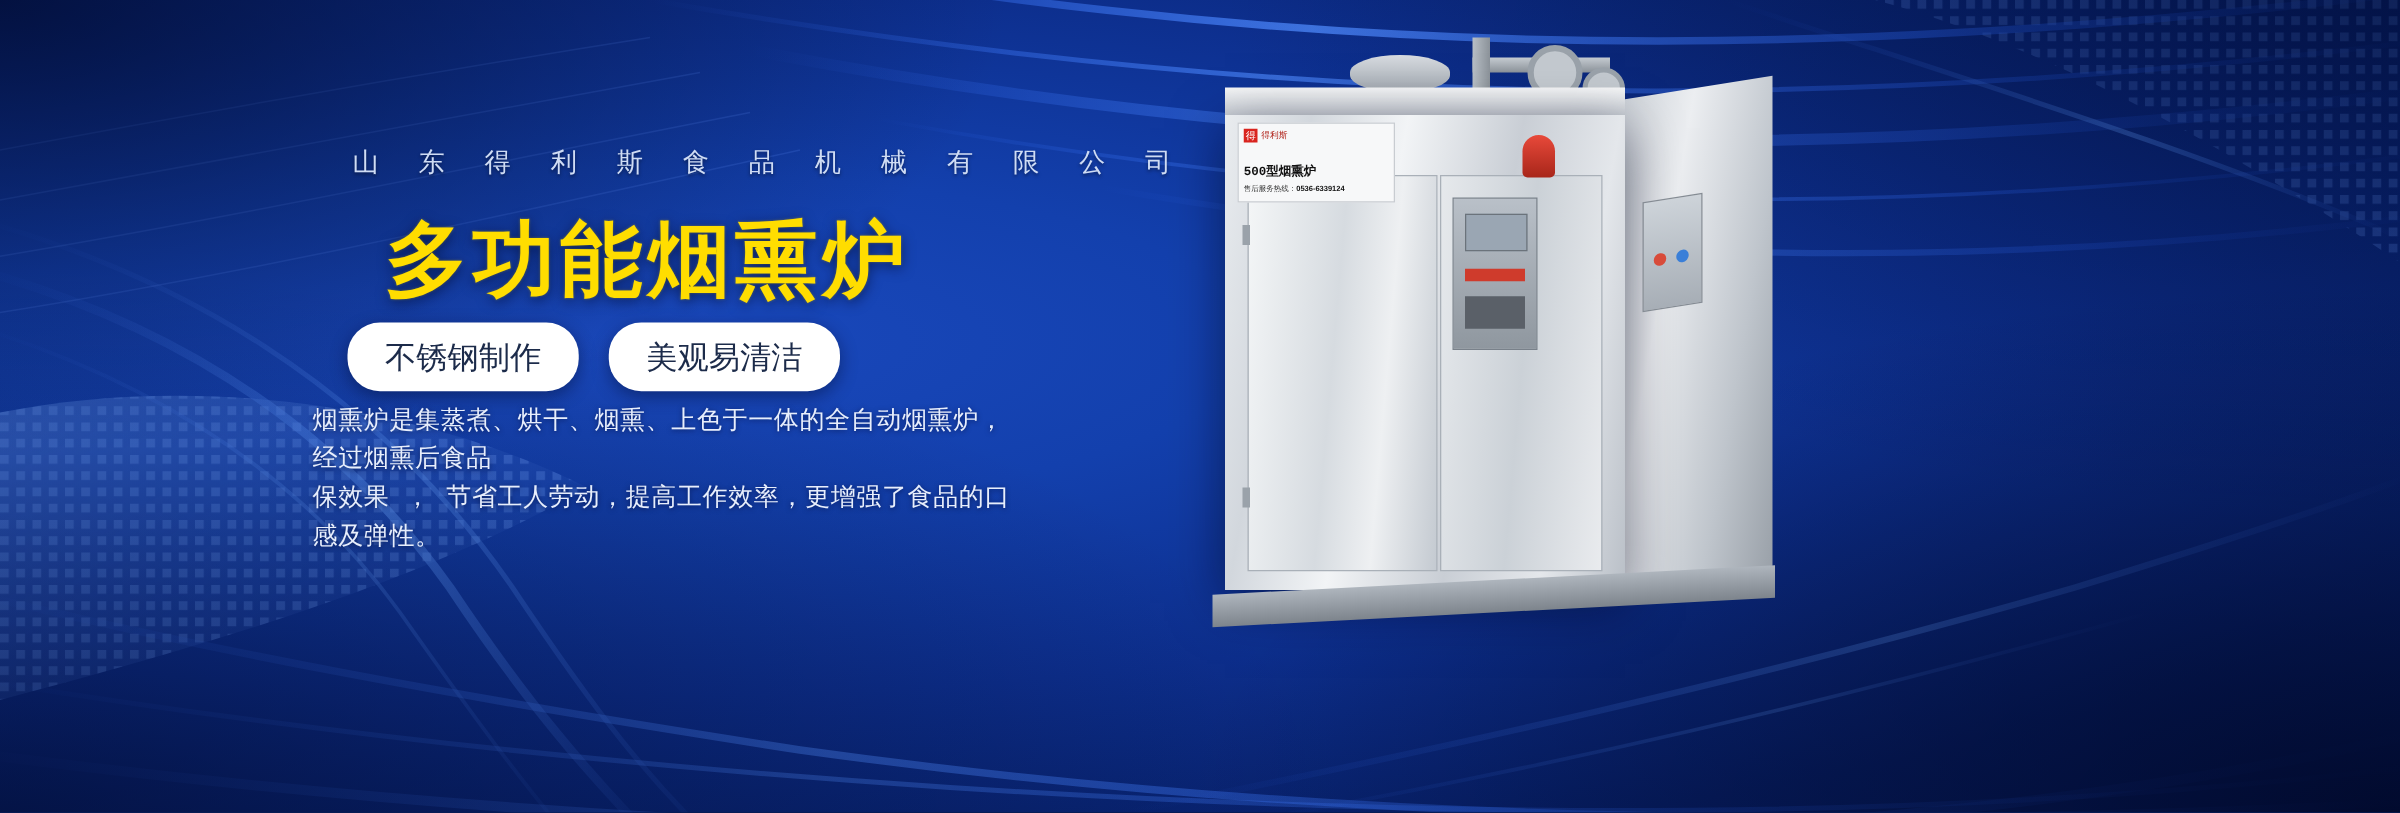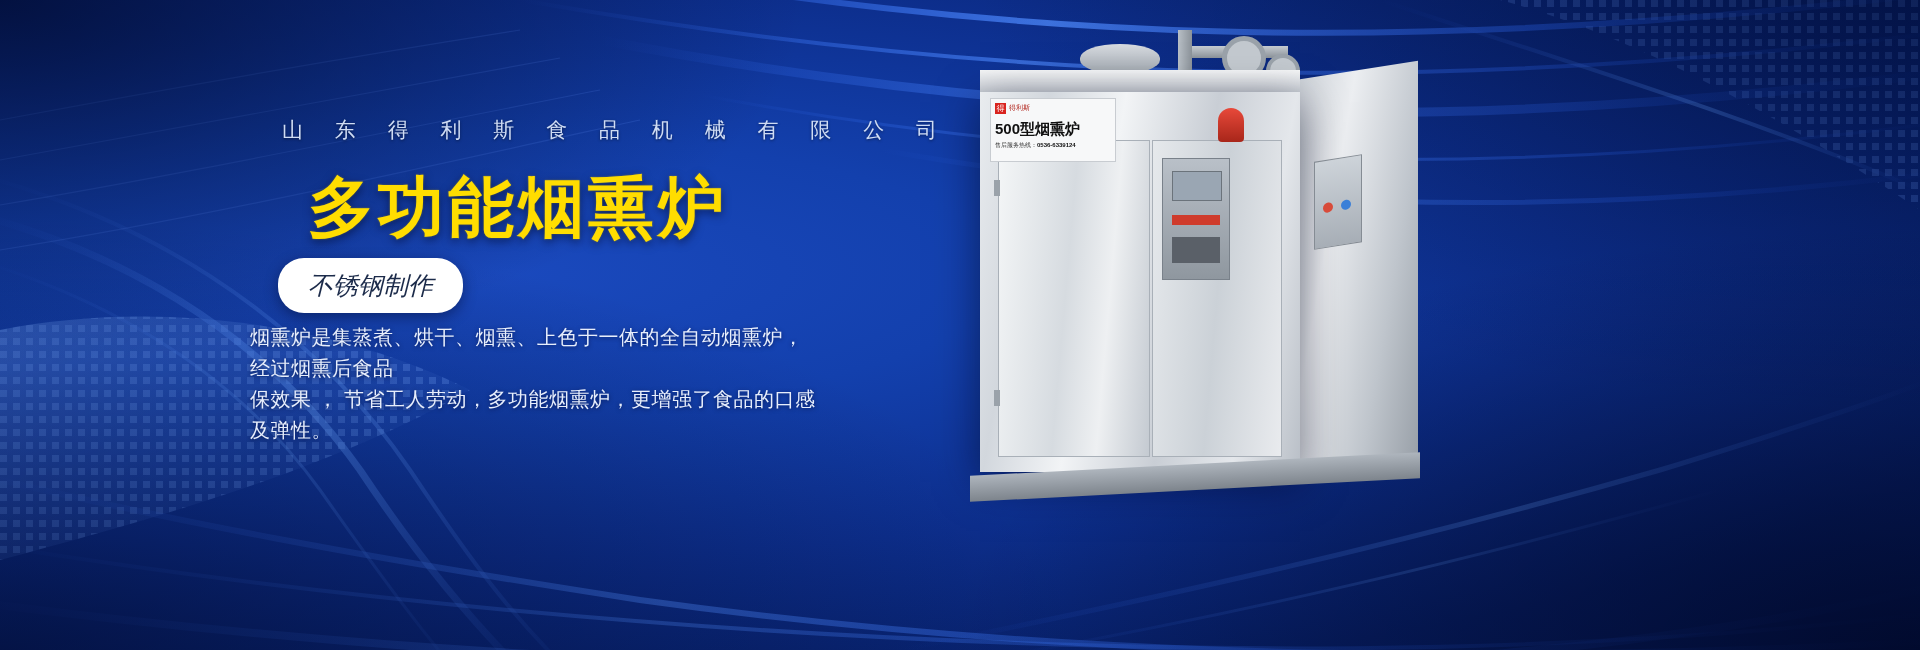--- a/index.html
+++ b/index.html
@@ -29,32 +29,32 @@
     position:absolute;left:282px;top:116px;
     font-size:21px;letter-spacing:13px;color:#cfdcf4;
     text-shadow:0 1px 3px rgba(0,0,0,.45);white-space:nowrap;
   }
   .headline{
     position:absolute;left:308px;top:163px;
     font-size:66px;font-weight:bold;letter-spacing:4px;
     color:#ffdd00;white-space:nowrap;
     text-shadow:0 3px 10px rgba(0,10,50,.65),0 0 2px rgba(255,221,0,.5);
   }
-  .pills{position:absolute;left:278px;top:258px;display:flex;gap:24px;font-style:italic;}
+  .pills{position:absolute;left:278px;top:258px;display:flex;gap:24px;}
   .pill{
     background:#ffffff;color:#1c2b4a;border-radius:26px;
     padding:11px 30px;font-size:25px;white-space:nowrap;
     box-shadow:0 4px 14px rgba(0,8,45,.45);
   }
   .desc{
     position:absolute;left:250px;top:322px;width:566px;
     color:#e7eefc;font-size:20px;line-height:1.55;letter-spacing:.5px;
     text-shadow:0 1px 4px rgba(0,8,45,.6);
   }
-  .desc p{margin:0;}
+  .desc p{margin:0;font-family:Liberation Mono, monospace;}
 
   
   .machine{position:absolute;left:930px;top:30px;width:520px;height:500px;}
   .mbody{position:absolute;left:50px;top:62px;width:320px;height:380px;
     background:linear-gradient(100deg,#e9ecef 0%,#d2d7dd 18%,#f2f4f6 38%,#c9ced5 62%,#e4e7eb 82%,#b9bfc7 100%);
     box-shadow:0 10px 40px rgba(0,5,30,.55);}
   .mside{position:absolute;left:370px;top:40px;width:118px;height:392px;
     background:linear-gradient(100deg,#cfd4da,#eceef1 30%,#bfc5cc 70%,#9aa1a9);
     transform:skewY(-9deg);}
   .mtop{position:absolute;left:50px;top:40px;width:320px;height:26px;
@@ -86,21 +86,21 @@
     border:4px solid #9aa2aa;border-radius:50%;background:#c3c9cf;}
   .base{position:absolute;left:40px;top:434px;width:450px;height:26px;
     background:linear-gradient(180deg,#aeb5bd,#7d848c);transform:skewY(-3deg);}
 
   .label{position:absolute;left:60px;top:68px;width:126px;height:64px;
     background:#f7f8f9;border:1px solid #c8ccd1;padding:3px 4px;box-sizing:border-box;}
   .label .logo{display:flex;align-items:center;gap:3px;height:12px;}
   .label .logo .mark{width:11px;height:11px;background:#d9241f;color:#fff;font-size:8px;
     display:flex;align-items:center;justify-content:center;}
   .label .logo .brand{font-size:7px;color:#b02018;letter-spacing:0;}
-  .label .model{font-size:15px;color:#111;font-weight:bold;line-height:1.1;margin-top:7px;white-space:nowrap;}
+  .label .model{font-size:10px;color:#111;font-weight:bold;line-height:1.1;margin-top:19px;white-space:nowrap;font-family:Liberation Mono, monospace;}
   .label .tel{font-size:6px;color:#333;margin-top:3px;white-space:nowrap;}
   .label .tel b{color:#111;}
   .hinge{position:absolute;width:6px;height:16px;background:#9aa2aa;}
 </style>
 </head>
 <body>
 
 <div class="banner">
 
   <svg class="svg-layer" viewBox="0 0 1920 650" preserveAspectRatio="none">
@@ -168,25 +168,26 @@
   </svg>
 
   <div class="vignette"></div>
 
   <div class="content">
     <div class="company">山 东 得 利 斯 食 品 机 械 有 限 公 司</div>
     <div class="headline">多功能烟熏炉</div>
 
     <div class="pills">
       <div class="pill">不锈钢制作</div>
+      <div class="pill">美观易清洁</div>
     </div>
 
     <div class="desc">
       <p>烟熏炉是集蒸煮、烘干、烟熏、上色于一体的全自动烟熏炉，经过烟熏后食品</p>
-      <p>保效果 ， 节省工人劳动，多功能烟熏炉，更增强了食品的口感及弹性。</p>
+      <p>保效果 ， 节省工人劳动，提高工作效率，更增强了食品的口感及弹性。</p>
     </div>
   </div>
 
   <div class="machine">
     <div class="pipe2"></div>
     <div class="pipe"></div>
     <div class="valve"></div>
     <div class="valve2"></div>
     <div class="stack"></div>
 

